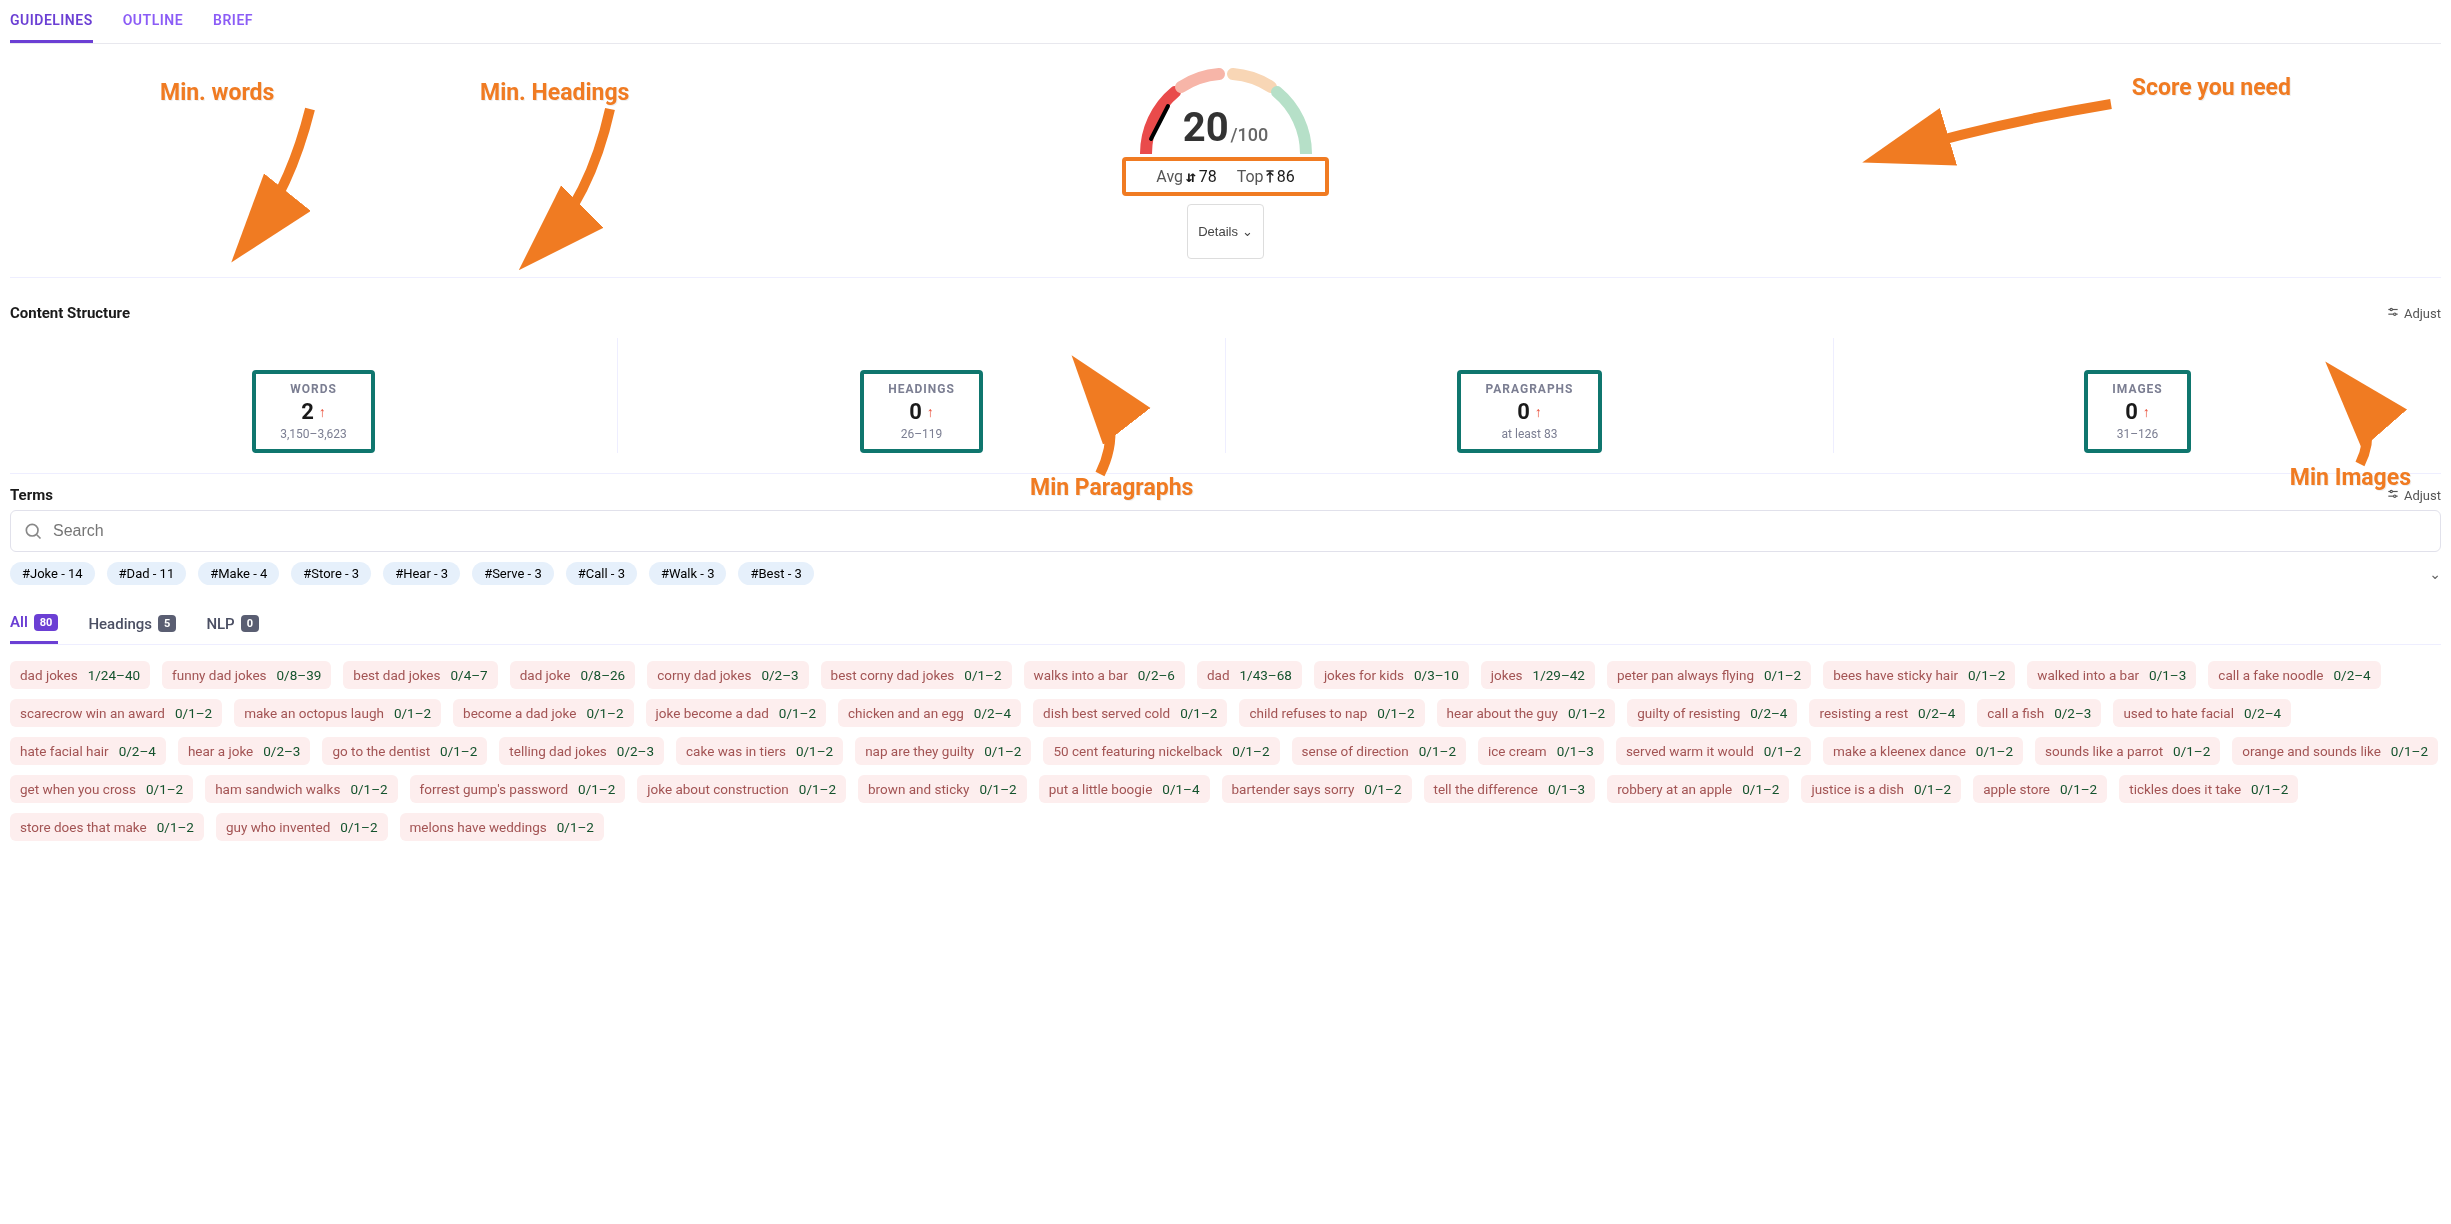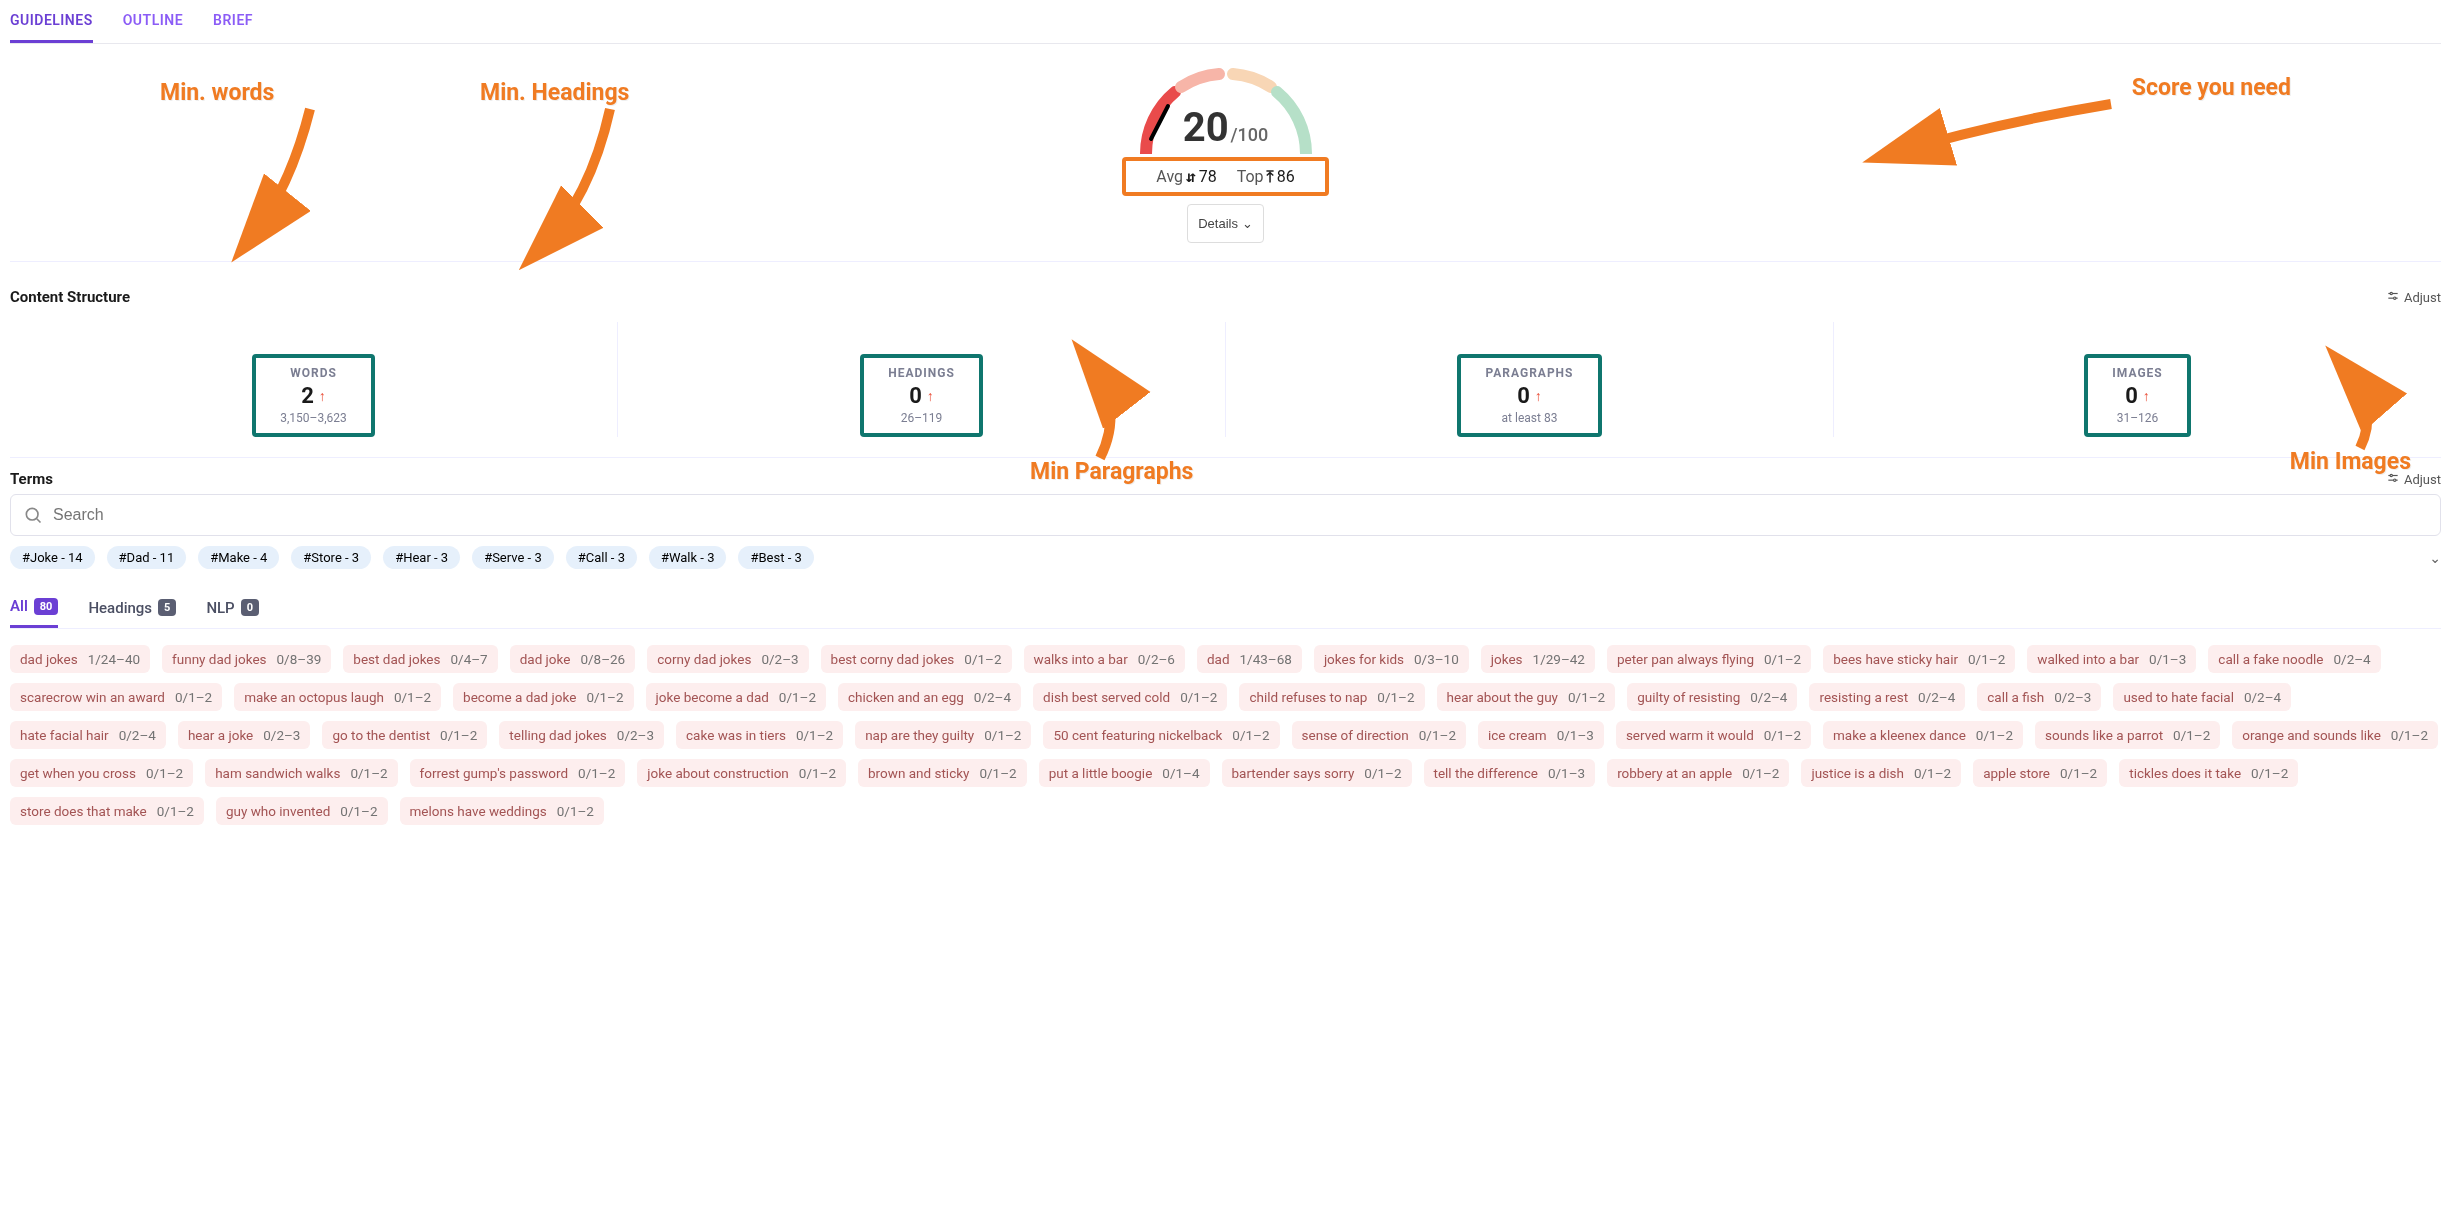--- a/index.html
+++ b/index.html
@@ -14,21 +14,21 @@
   .info-icon { width:14px; height:14px; border:1px solid #777; border-radius:50%; display:inline-flex; align-items:center;justify-content:center; font-size:10px; color:#777;}
 
   
   .score-wrap { position: relative; display:flex; flex-direction:column; align-items:center; margin-top: 10px;}
   .gauge { width:200px; height:100px; }
   .score-num { font-size:40px; font-weight:700; color:#333; margin-top:-50px; display:flex; align-items:baseline;}
   .score-num .max { font-size:18px; font-weight:500; color:#666; margin-left:2px; }
   .avgtop { border:4px solid #f07b22; border-radius:4px; padding:6px 30px; margin-top:6px; display:flex; gap:20px; font-size:16px;}
   .avgtop span.lbl { color:#555; }
   .avgtop .glyph { font-family: monospace; font-weight:700; margin: 0 3px;}
-  .details-btn { border:1px solid #ddd; border-radius:4px; padding:11px 10px; font-size:13px; color:#444; background:#fff; margin-top:8px; cursor:pointer; display:flex; gap:4px; align-items:center;}
+  .details-btn { border:1px solid #ddd; border-radius:4px; padding:19px 10px; font-size:13px; color:#444; background:#fff; margin-top:8px; cursor:pointer; display:flex; gap:4px; align-items:center;}
 
   
   .divider { border-top:1px solid #eef; margin:18px 0 0 0;}
   .cs-head { display:flex; justify-content:space-between; align-items:center; margin-top:26px;}
   .adjust { color:#555; font-size:13px; cursor:pointer; display:flex; gap:4px; align-items:center;}
   .adjust svg{width:14px;height:14px;}
   .cs-row { display:flex; justify-content:space-around; margin-top:6px; border-bottom:1px solid #eef; padding:10px 0 20px 0;}
   .cs-cell-wrap{ flex:1; display:flex; justify-content:center; border-right:1px solid #eef;}
   .cs-cell-wrap:last-child{border-right:none;}
   .cs-cell { text-align:center; padding:8px 24px; border:4px solid #0f766e; border-radius:4px;margin-top:32px;}
@@ -49,21 +49,21 @@
   
   .subtabs { display:flex; gap:30px; margin-top:18px; border-bottom:1px solid #eef; }
   .subtab { padding:10px 0; font-size:15px; color:#4b4f63; font-weight:500; cursor:pointer; display:flex; align-items:center; gap:6px;}
   .subtab.active { color:#6b3fd4; border-bottom:3px solid #6b3fd4; font-weight:600;}
   .badge { background:#6b3fd4; color:#fff; font-size:11px; font-weight:700; padding:2px 6px; border-radius:4px;}
   .badge.grey { background:#5a5e72;}
   
   
   .chips { display:flex; flex-wrap:wrap; gap:10px 12px; margin-top:16px;}
   .chip { background:#fdeeee; border-radius:6px; padding:6px 10px; display:flex; gap:10px; font-size:13.5px; color:#a35454; cursor:pointer;}
-  .chip .count { color:#737373;}
+  .chip .count { color:#14532d;}
 
   
   .annot { position:absolute; pointer-events:none; }
   .annot .text { color:#f07b22; font-size:23px; font-weight:700; text-shadow:1px 1px 0 #eee; white-space:nowrap;}
   .rel { position:relative; }
 </style>
 </head>
 <body>
 
 <div class="tabs">

